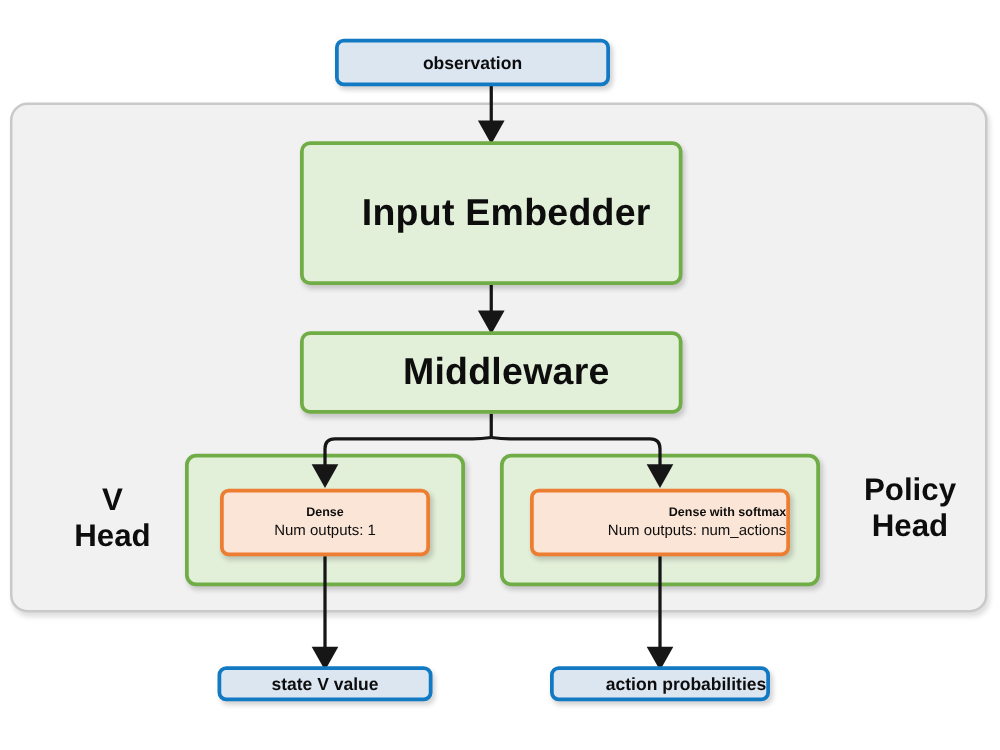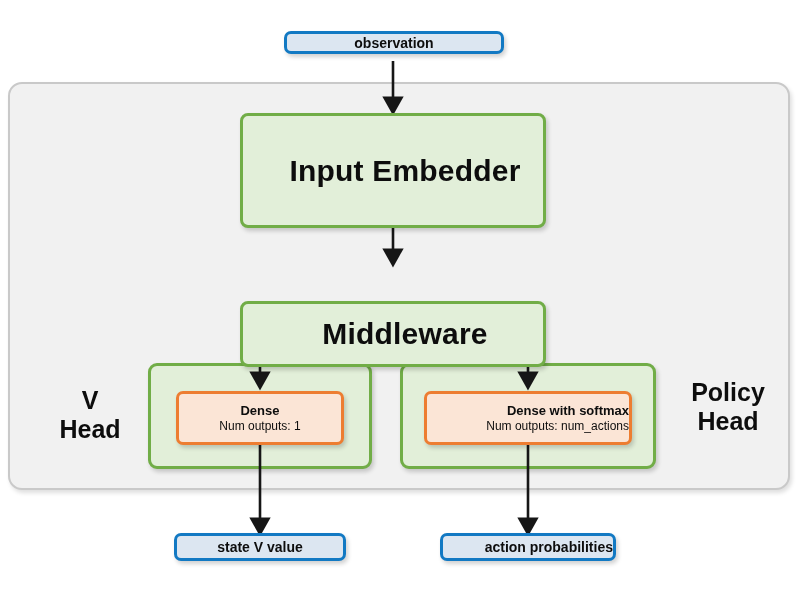--- a/index.html
+++ b/index.html
@@ -76,21 +76,21 @@
     letter-spacing: 0.2px;
   }
   .node-orange {
     background: #fbe5d6;
     border: 3px solid #ed7d31;
     border-radius: 7px;
     box-shadow: 2px 3px 4px rgba(0,0,0,0.18);
     color: #0d0d0d;
   }
   .orange-title {
-    font-size: 13px;
+    font-size: 10px;
     font-weight: bold;
     line-height: 1.22;
   }
   .orange-sub {
     font-size: 12px;
     font-weight: normal;
     line-height: 1.22;
   }
   
   .head-group {
@@ -106,23 +106,23 @@
   .head-label {
     position: absolute;
     text-align: center;
     font-size: 25px;
     font-weight: bold;
     color: #0d0d0d;
     line-height: 1.16;
     z-index: 6;
   }
   
-  #node-observation     { left: 284px; top: 31px;  width: 220px; height: 23px; }
+  #node-observation     { left: 268px; top: 31px;  width: 220px; height: 38px; }
   #node-input-embedder  { left: 240px; top: 113px; width: 306px; height: 115px; }
-  #node-middleware      { left: 240px; top: 265px; width: 306px; height: 66px; margin-top: 36px; }
+  #node-middleware      { left: 240px; top: 265px; width: 306px; height: 66px; }
   #group-v-head         { left: 148px; top: 363px; width: 224px; height: 106px; }
   #group-policy-head    { left: 400px; top: 363px; width: 256px; height: 106px; }
   #node-dense-v         { left: 176px; top: 391px; width: 168px; height: 54px; }
   #node-dense-policy    { left: 424px; top: 391px; width: 208px; height: 54px; align-items: flex-end; }
   #label-v-head         { left: 38px;  top: 386px; width: 104px; }
   #label-policy-head    { left: 666px; top: 378px; width: 124px; }
   #node-state-v-value   { left: 174px; top: 533px; width: 172px; height: 28px; }
   #node-action-probs    { left: 440px; top: 533px; width: 176px; height: 28px; align-items: flex-end; }
 </style>
 </head>

